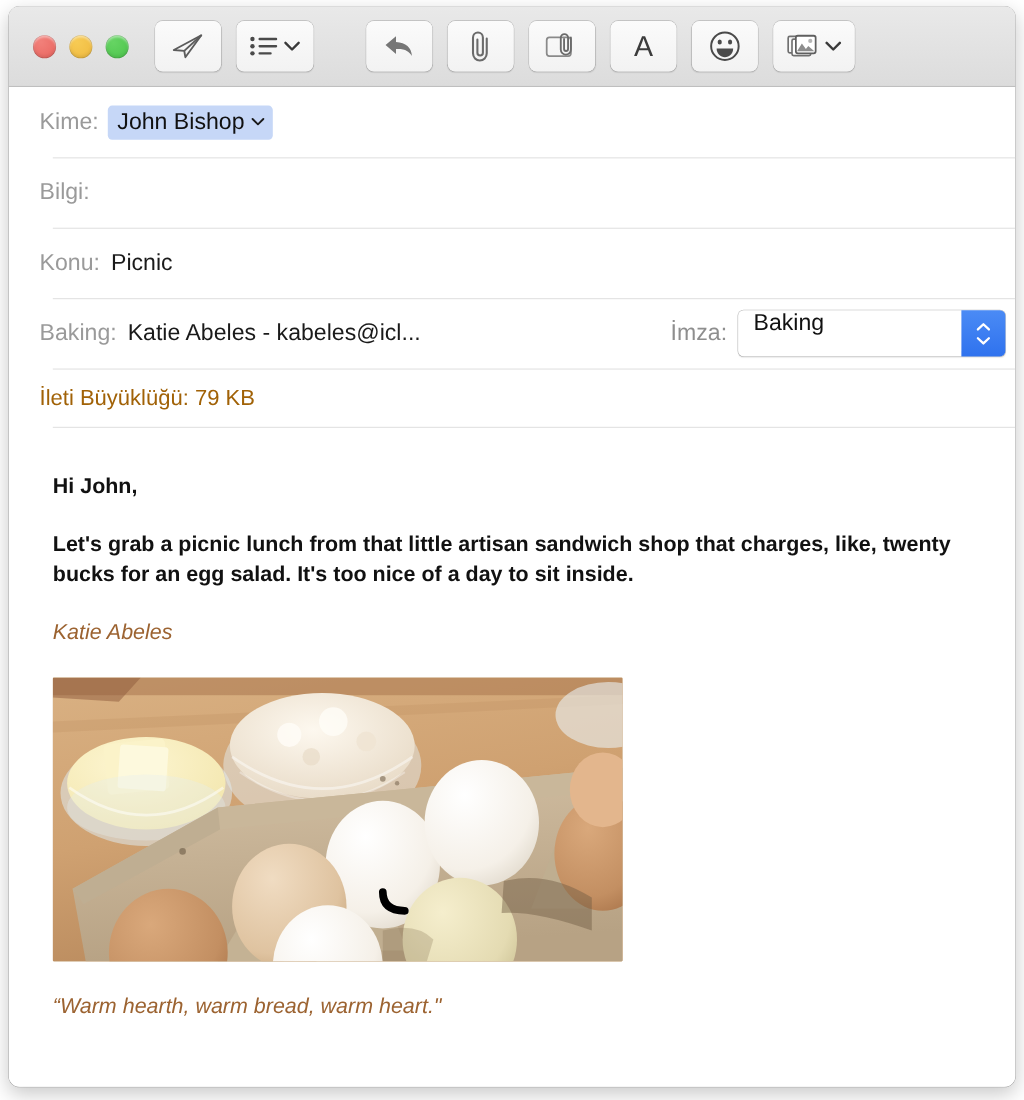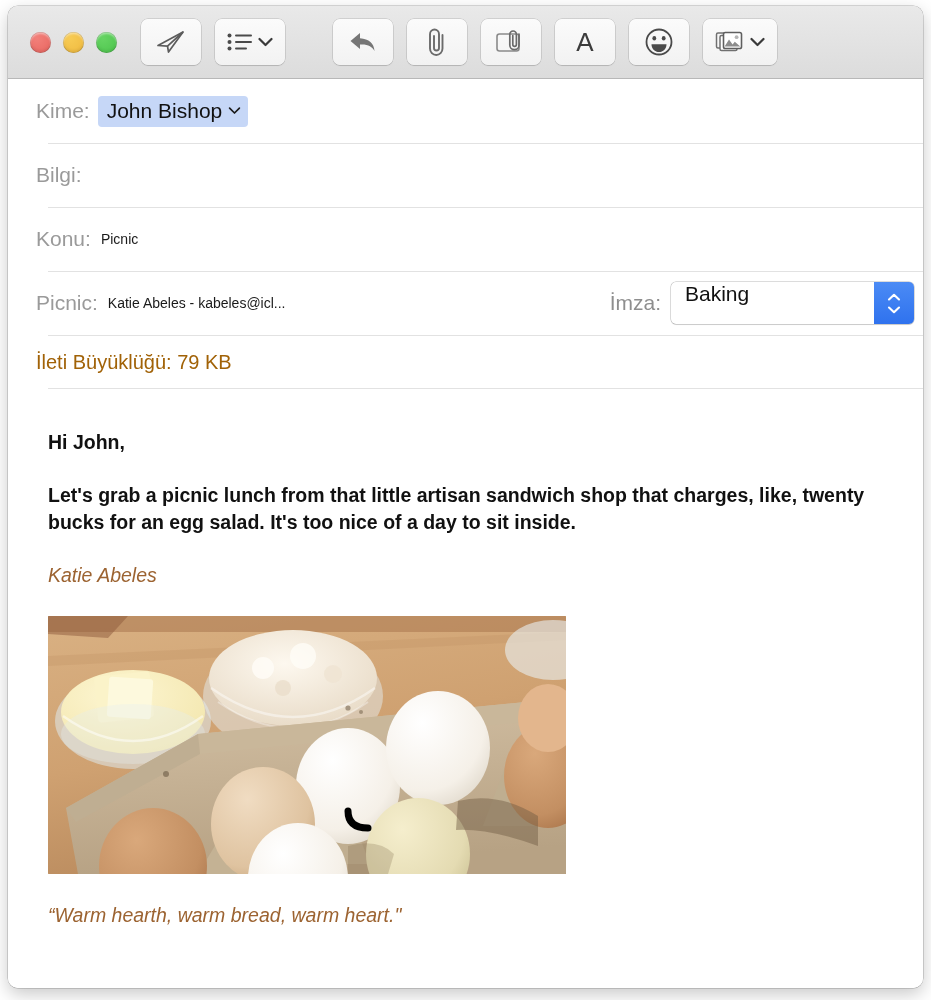--- a/index.html
+++ b/index.html
@@ -106,21 +106,21 @@
   }
 
   .flabel {
     color: #9a9a9a;
     font-size: 21px;
     font-weight: 400;
     white-space: nowrap;
   }
   .fvalue {
     color: #1a1a1a;
-    font-size: 14px;
+    font-size: 21px;
     margin-left: 10px;
     white-space: nowrap;
   }
 
   .token {
     display: inline-flex;
     align-items: center;
     gap: 6px;
     background: #c6d7f7;
     color: #111;
@@ -345,21 +345,21 @@
       <span class="flabel">Bilgi:</span>
       <span class="fvalue"></span>
     </div>
 
     <div class="frow">
       <span class="flabel">Konu:</span>
       <span class="fvalue">Picnic</span>
     </div>
 
     <div class="frow">
-      <span class="flabel">Picnic:</span>
+      <span class="flabel">Baking:</span>
       <span class="fvalue">Katie Abeles - kabeles@icl...</span>
 
       <div class="sig-wrap">
         <span class="sig-label">İmza:</span>
         <div class="popup">
           <span class="pval">Baking</span>
           <span class="stepper">
             <svg width="16" height="9" viewBox="0 0 16 9" style="display:block">
               <path d="M3 6.5 L8 1.8 L13 6.5" fill="none" stroke="#fff" stroke-width="2.1" stroke-linecap="round" stroke-linejoin="round"></path>
             </svg>

